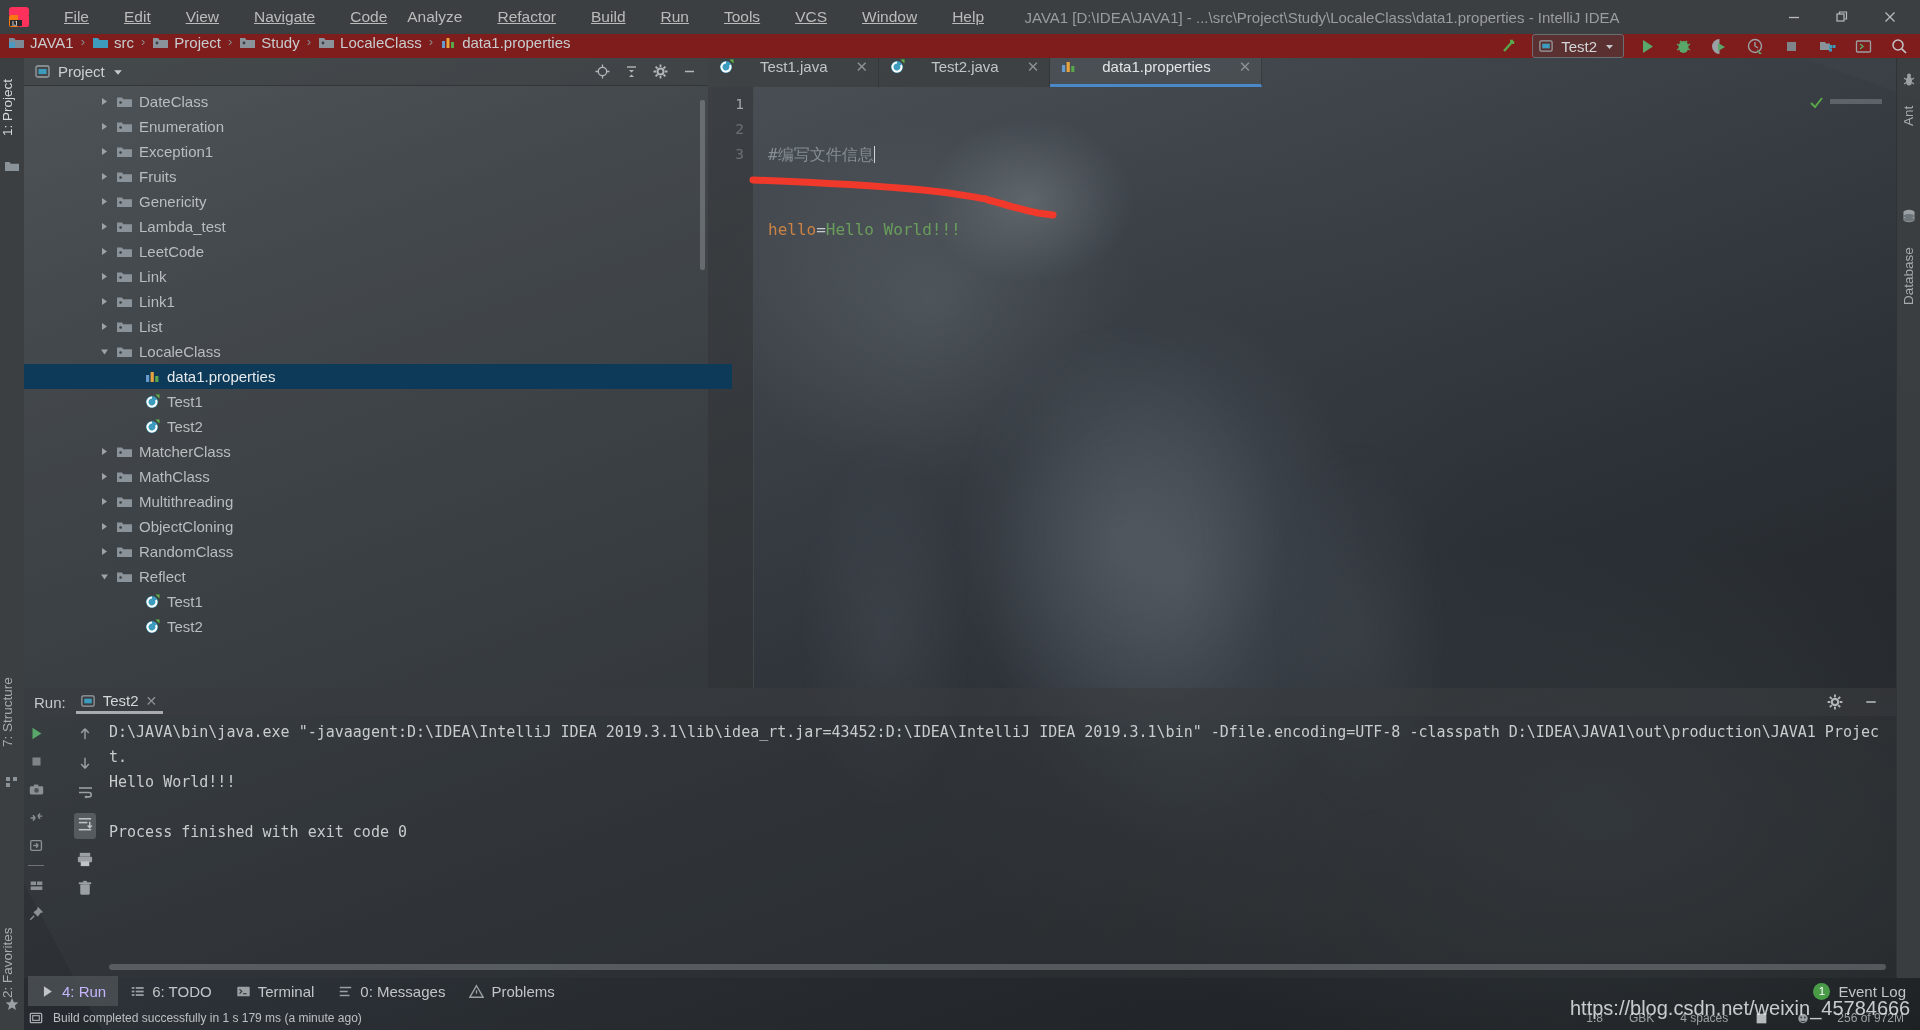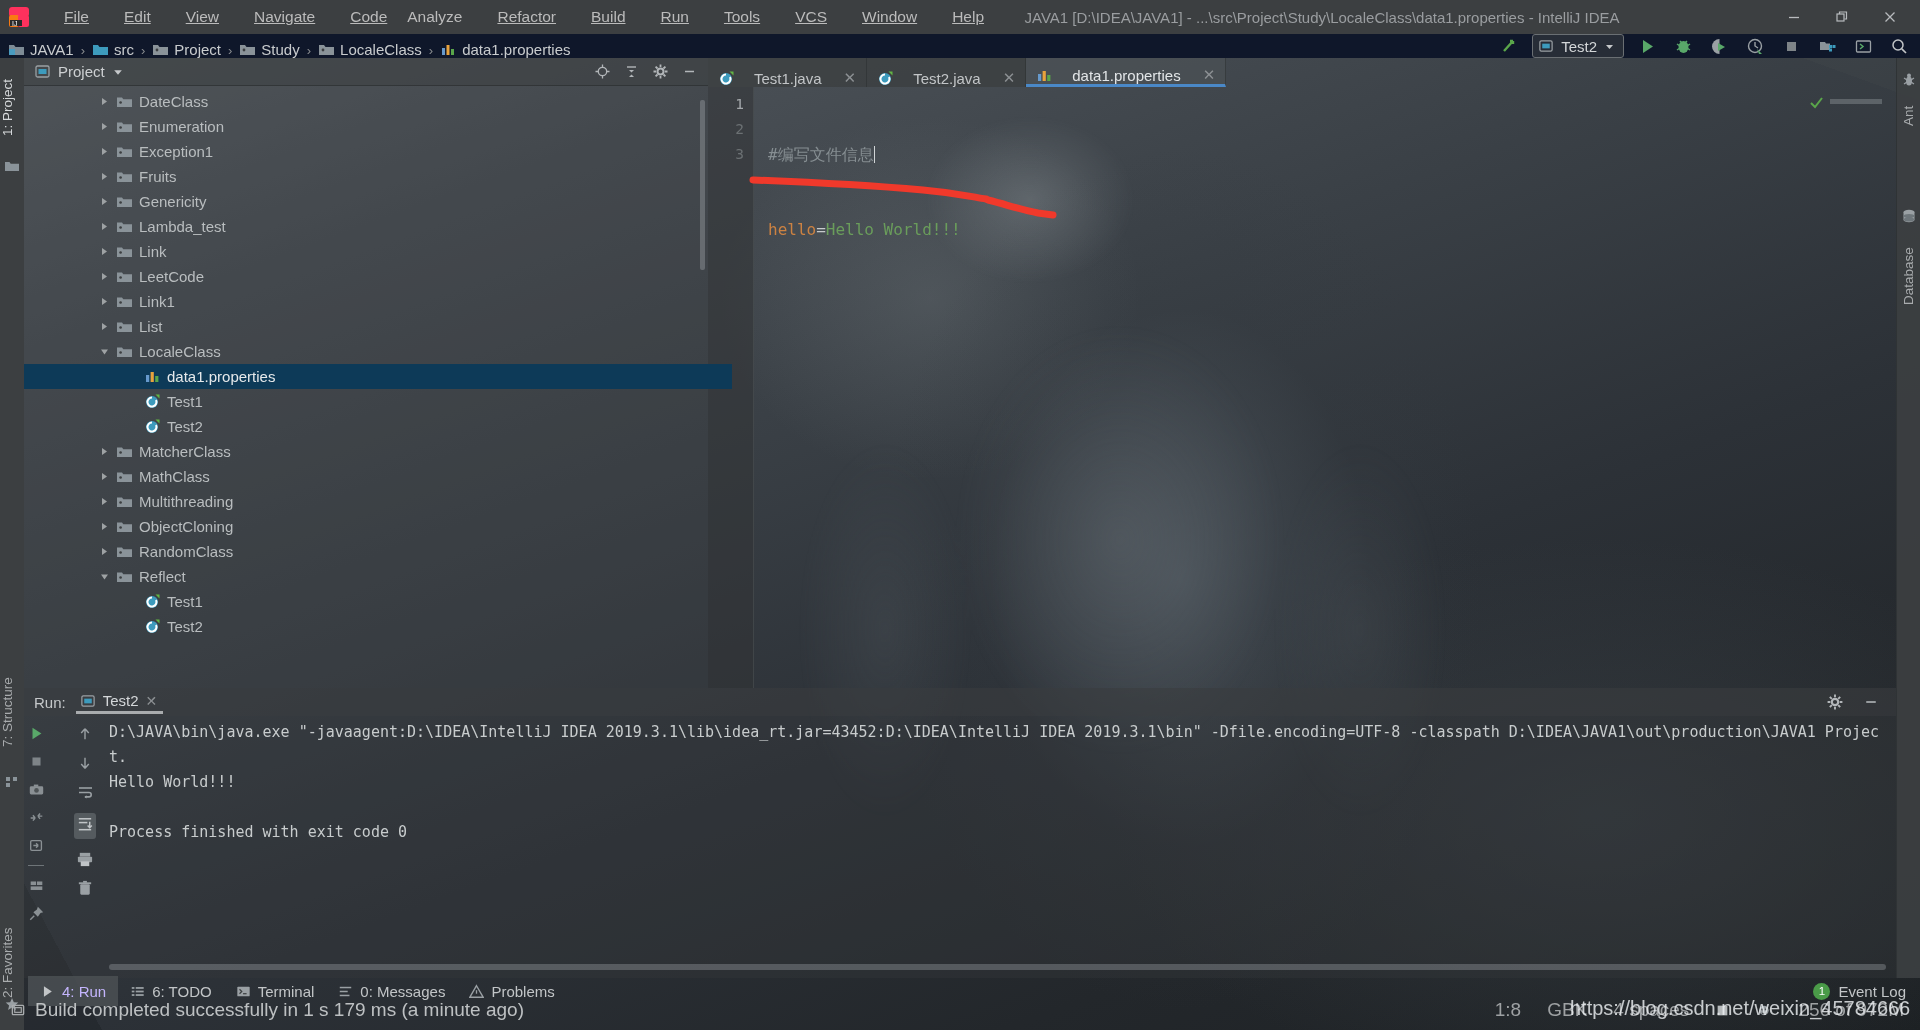--- a/index.html
+++ b/index.html
@@ -53,21 +53,21 @@
   .win-title{
     flex:1; text-align:center; font-size:15px; color:#9a9da0; white-space:nowrap;
     padding-right:120px;
   }
   .win-btns{ display:flex; align-items:center; gap:0px; padding-right:6px; }
   .win-btn{ width:48px;height:34px; display:flex;align-items:center;justify-content:center; color:#b8bbbe; }
 
   
   .navbar{
     position:absolute; left:0; top:34px; width:1920px; height:24px;
-    background:#0f172a; display:flex; align-items:flex-end; z-index:10;
+    background:#7f1d1d; display:flex; align-items:flex-start; z-index:10;
     padding-left:8px; gap:0px;
   }
   .crumb{ display:flex; align-items:center; font-size:15px; color:#c9ccce; }
   .crumb .ctext{ margin-left:5px; }
   .crumb-sep{ color:#8a8d90; margin:0 7px; font-size:13px; }
   .navbar-right{ margin-left:auto; display:flex; align-items:center; gap:10px; padding-right:8px; }
   .run-config{
     display:flex; align-items:center; gap:7px; border:1px solid #6a6f73; border-radius:3px;
     padding:2px 8px 2px 5px; height:24px; color:#d3d6d8; font-size:15px;
     background:rgba(60,63,65,.55);
@@ -114,21 +114,21 @@
   .arrow svg{ fill:#9ea2a4; }
   .tlabel{ margin-left:6px; }
   .folder-ic, .class-ic, .prop-ic { width:17px;height:17px; flex:0 0 auto; }
 
   
   .tabs{
     position:absolute; left:708px; top:58px; width:1188px; height:29px;
     display:flex; align-items:flex-end; z-index:5;
   }
   .tab{
-    height:29px; display:flex; align-items:flex-end; gap:19px; padding:0 10px;
+    height:29px; display:flex; align-items:flex-start; gap:25px; padding:0 10px;
     font-size:15px; color:#c2c5c7; background:rgba(60,63,65,.82);
     border-right:1px solid rgba(45,48,50,.6);
   }
   .tab.active{ background:rgba(78,84,88,.55); color:#e2e5e7; border-bottom:3px solid #4a88c7; }
   .tab .x{ color:#8c9093; font-size:15px; margin-left:3px; }
 
   
   .editor{
     position:absolute; left:708px; top:87px; width:1188px; height:601px; z-index:4;
   }
@@ -197,23 +197,23 @@
     display:flex; align-items:center; gap:7px; height:30px; padding:0 12px;
     font-size:15px; color:#c2c5c7;
   }
   .bbtn.active{ background:rgba(75,80,84,.85); color:#c4b5fd; }
   .bottombar-right{ margin-left:auto; display:flex;align-items:center; gap:8px; padding-right:14px; }
   .badge{
     width:17px;height:17px;border-radius:50%;background:#4a9b48;color:#fff;
     font-size:11.5px; display:flex;align-items:center;justify-content:center;
   }
   .statusbar{
-    position:absolute; left:0; bottom:8px; width:1920px; height:24px; z-index:10;
-    display:flex; align-items:center; padding-left:10px; gap:9px;
-    font-size:19px; color:#bdc0c2;
+    position:absolute; left:0; bottom:0; width:1920px; height:24px; z-index:10;
+    display:flex; align-items:center; padding-left:28px; gap:9px;
+    font-size:12px; color:#bdc0c2;
   }
   .status-right{ margin-left:auto; display:flex;align-items:center; gap:26px; padding-right:16px; color:#9ea1a3; }
   .watermark{
     position:absolute; left:1570px; bottom:10px; z-index:11;
     font-size:20px; color:rgba(236,239,241,.82); white-space:nowrap;
     font-family:"Liberation Sans", sans-serif;
   }
   u{text-decoration:underline;}
 </style>
 </head>
@@ -557,36 +557,36 @@
             <svg width="9" height="9" viewBox="0 0 9 9">
               <path d="M2 1 L7 4.5 L2 8 Z"></path>
             </svg>
           </span>
           <span style="display: inline-flex; align-items: center; margin-left: 4px;">
             <svg class="folder-ic" viewBox="0 0 17 17">
               <path d="M1 4.5h5l1.3 1.8H16V14H1z" fill="#8a9399"></path>
               <circle cx="4.6" cy="9.5" r="1.3" fill="#3c3f41"></circle>
             </svg>
           </span>
+          <span class="tlabel">LeetCode</span>
+        </div>
+        <div class="trow">
+          <span style="display: inline-block; width: 72px;"></span>
+          <span class="arrow">
+            <svg width="9" height="9" viewBox="0 0 9 9">
+              <path d="M2 1 L7 4.5 L2 8 Z"></path>
+            </svg>
+          </span>
+          <span style="display: inline-flex; align-items: center; margin-left: 4px;">
+            <svg class="folder-ic" viewBox="0 0 17 17">
+              <path d="M1 4.5h5l1.3 1.8H16V14H1z" fill="#8a9399"></path>
+              <circle cx="4.6" cy="9.5" r="1.3" fill="#3c3f41"></circle>
+            </svg>
+          </span>
           <span class="tlabel">Link</span>
-        </div>
-        <div class="trow">
-          <span style="display: inline-block; width: 72px;"></span>
-          <span class="arrow">
-            <svg width="9" height="9" viewBox="0 0 9 9">
-              <path d="M2 1 L7 4.5 L2 8 Z"></path>
-            </svg>
-          </span>
-          <span style="display: inline-flex; align-items: center; margin-left: 4px;">
-            <svg class="folder-ic" viewBox="0 0 17 17">
-              <path d="M1 4.5h5l1.3 1.8H16V14H1z" fill="#8a9399"></path>
-              <circle cx="4.6" cy="9.5" r="1.3" fill="#3c3f41"></circle>
-            </svg>
-          </span>
-          <span class="tlabel">LeetCode</span>
         </div>
         <div class="trow">
           <span style="display: inline-block; width: 72px;"></span>
           <span class="arrow">
             <svg width="9" height="9" viewBox="0 0 9 9">
               <path d="M2 1 L7 4.5 L2 8 Z"></path>
             </svg>
           </span>
           <span style="display: inline-flex; align-items: center; margin-left: 4px;">
             <svg class="folder-ic" viewBox="0 0 17 17">

